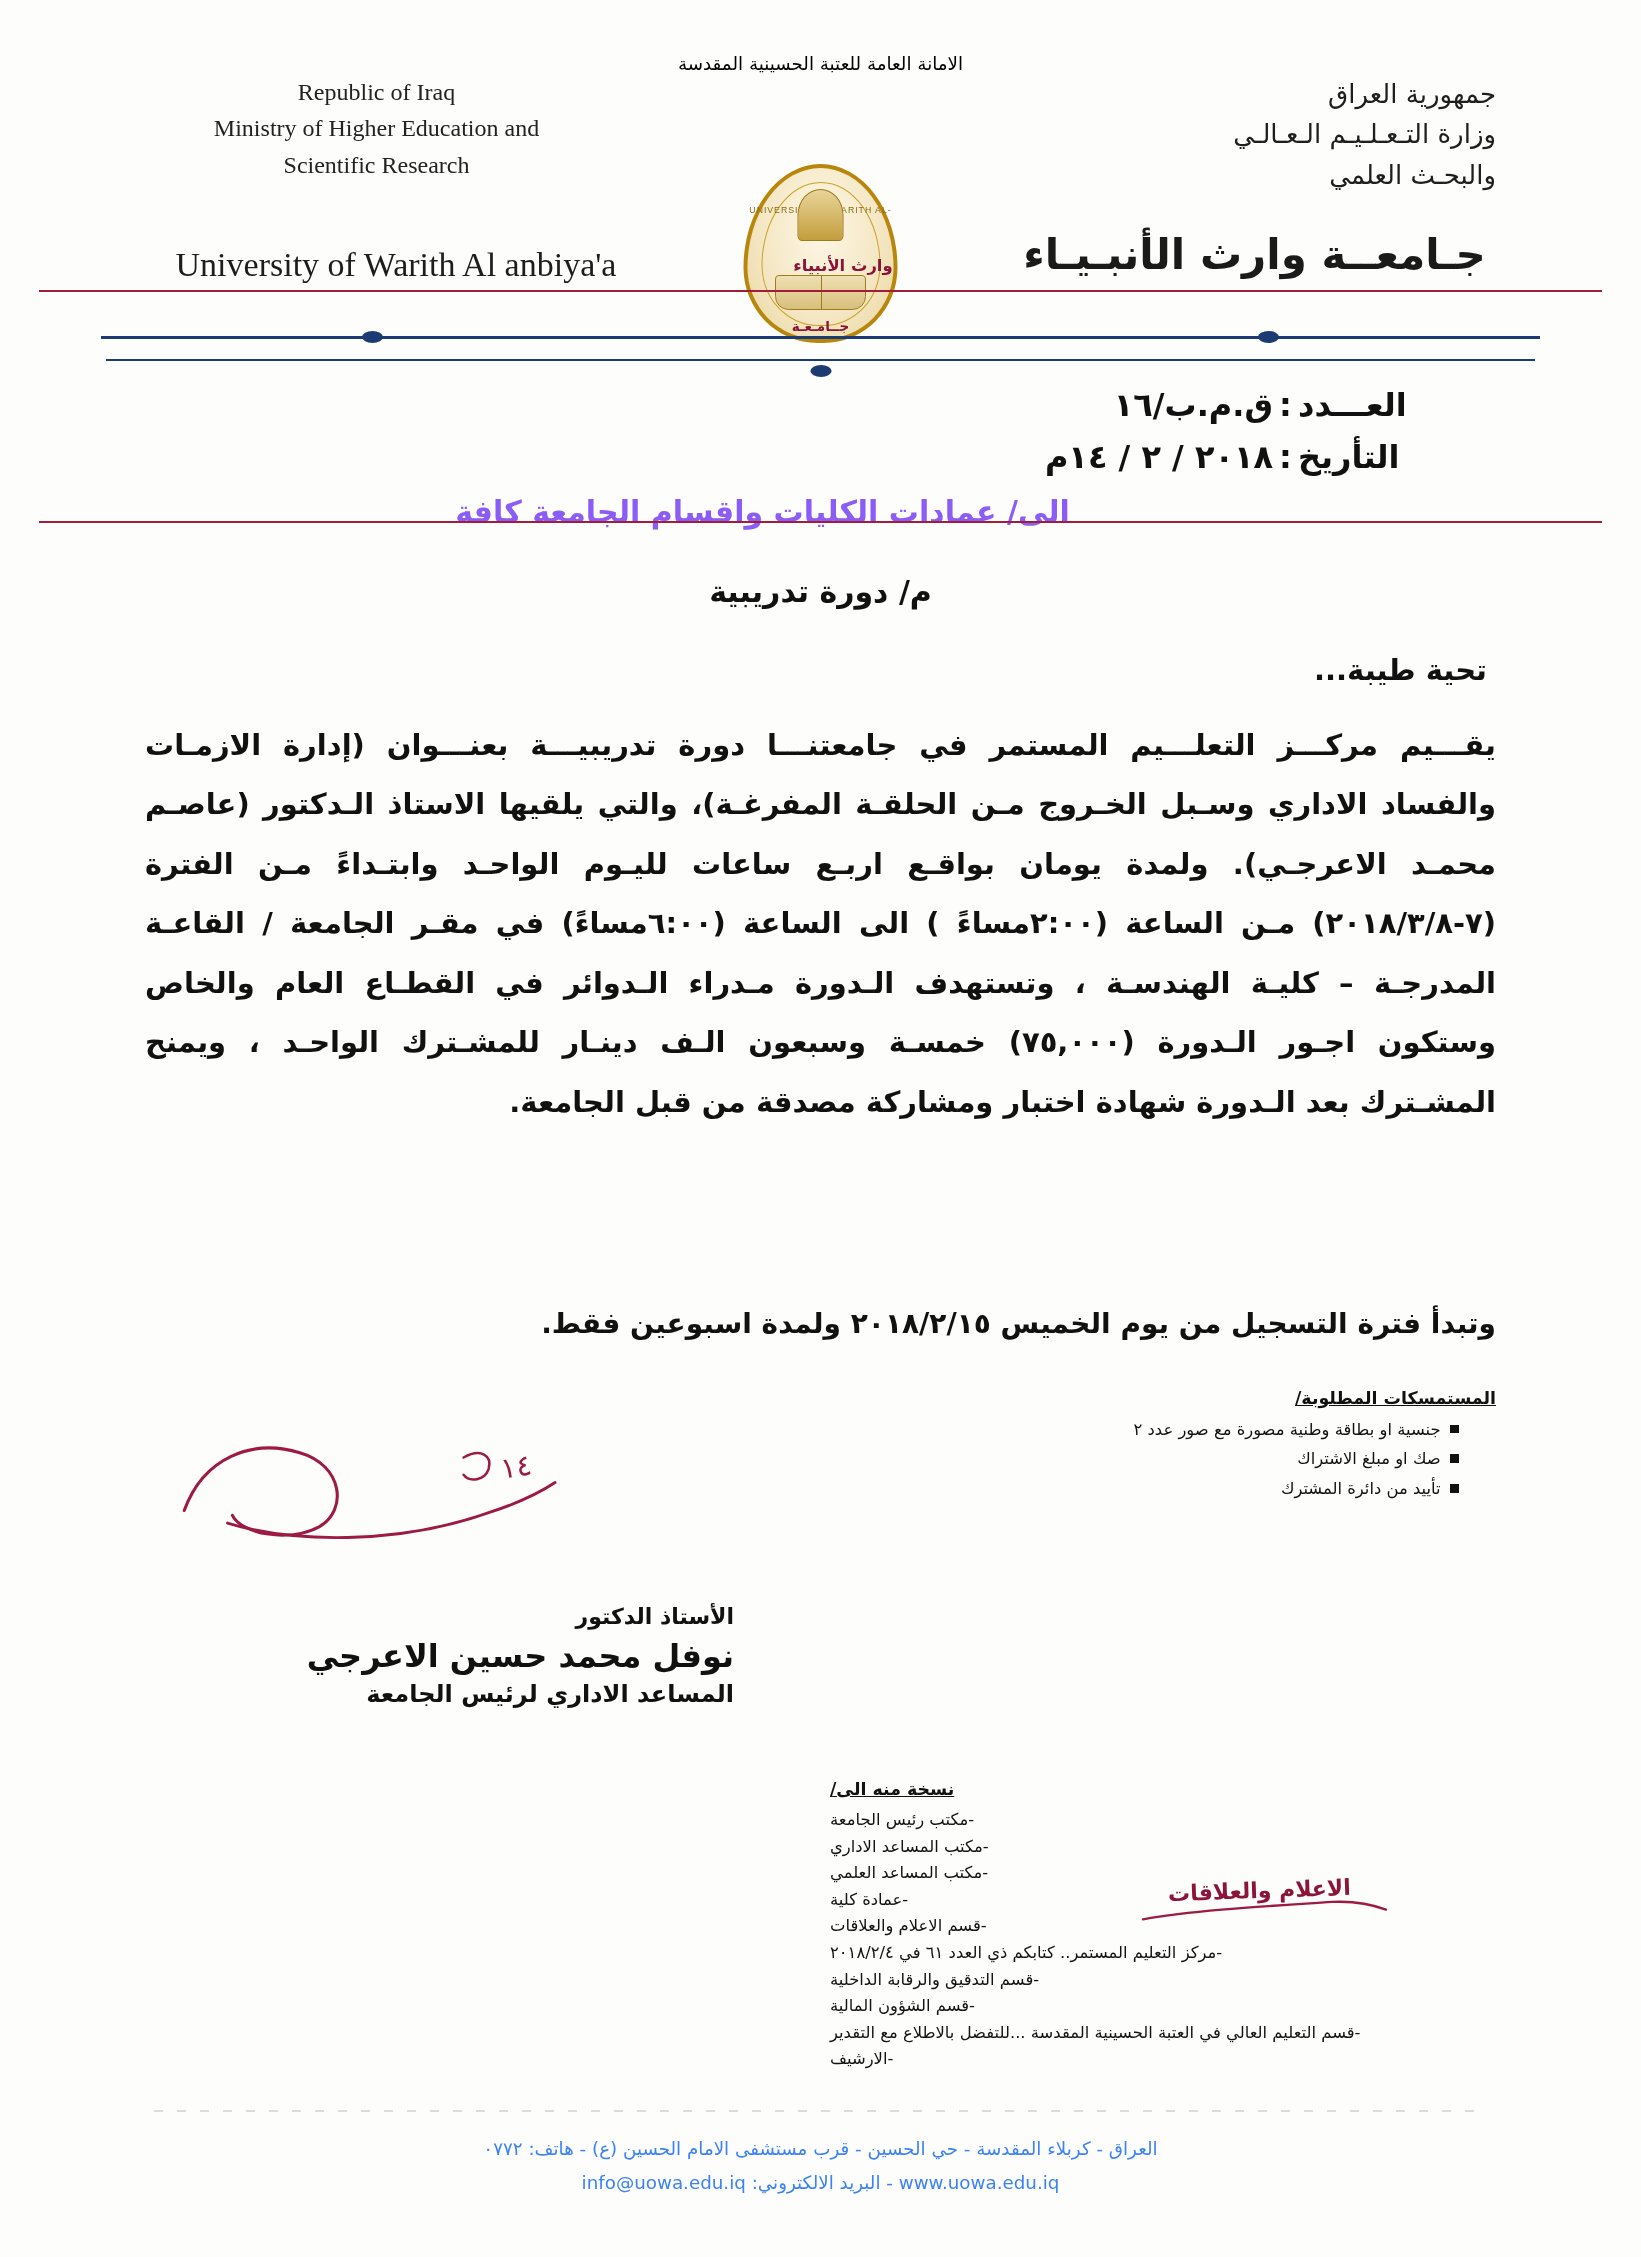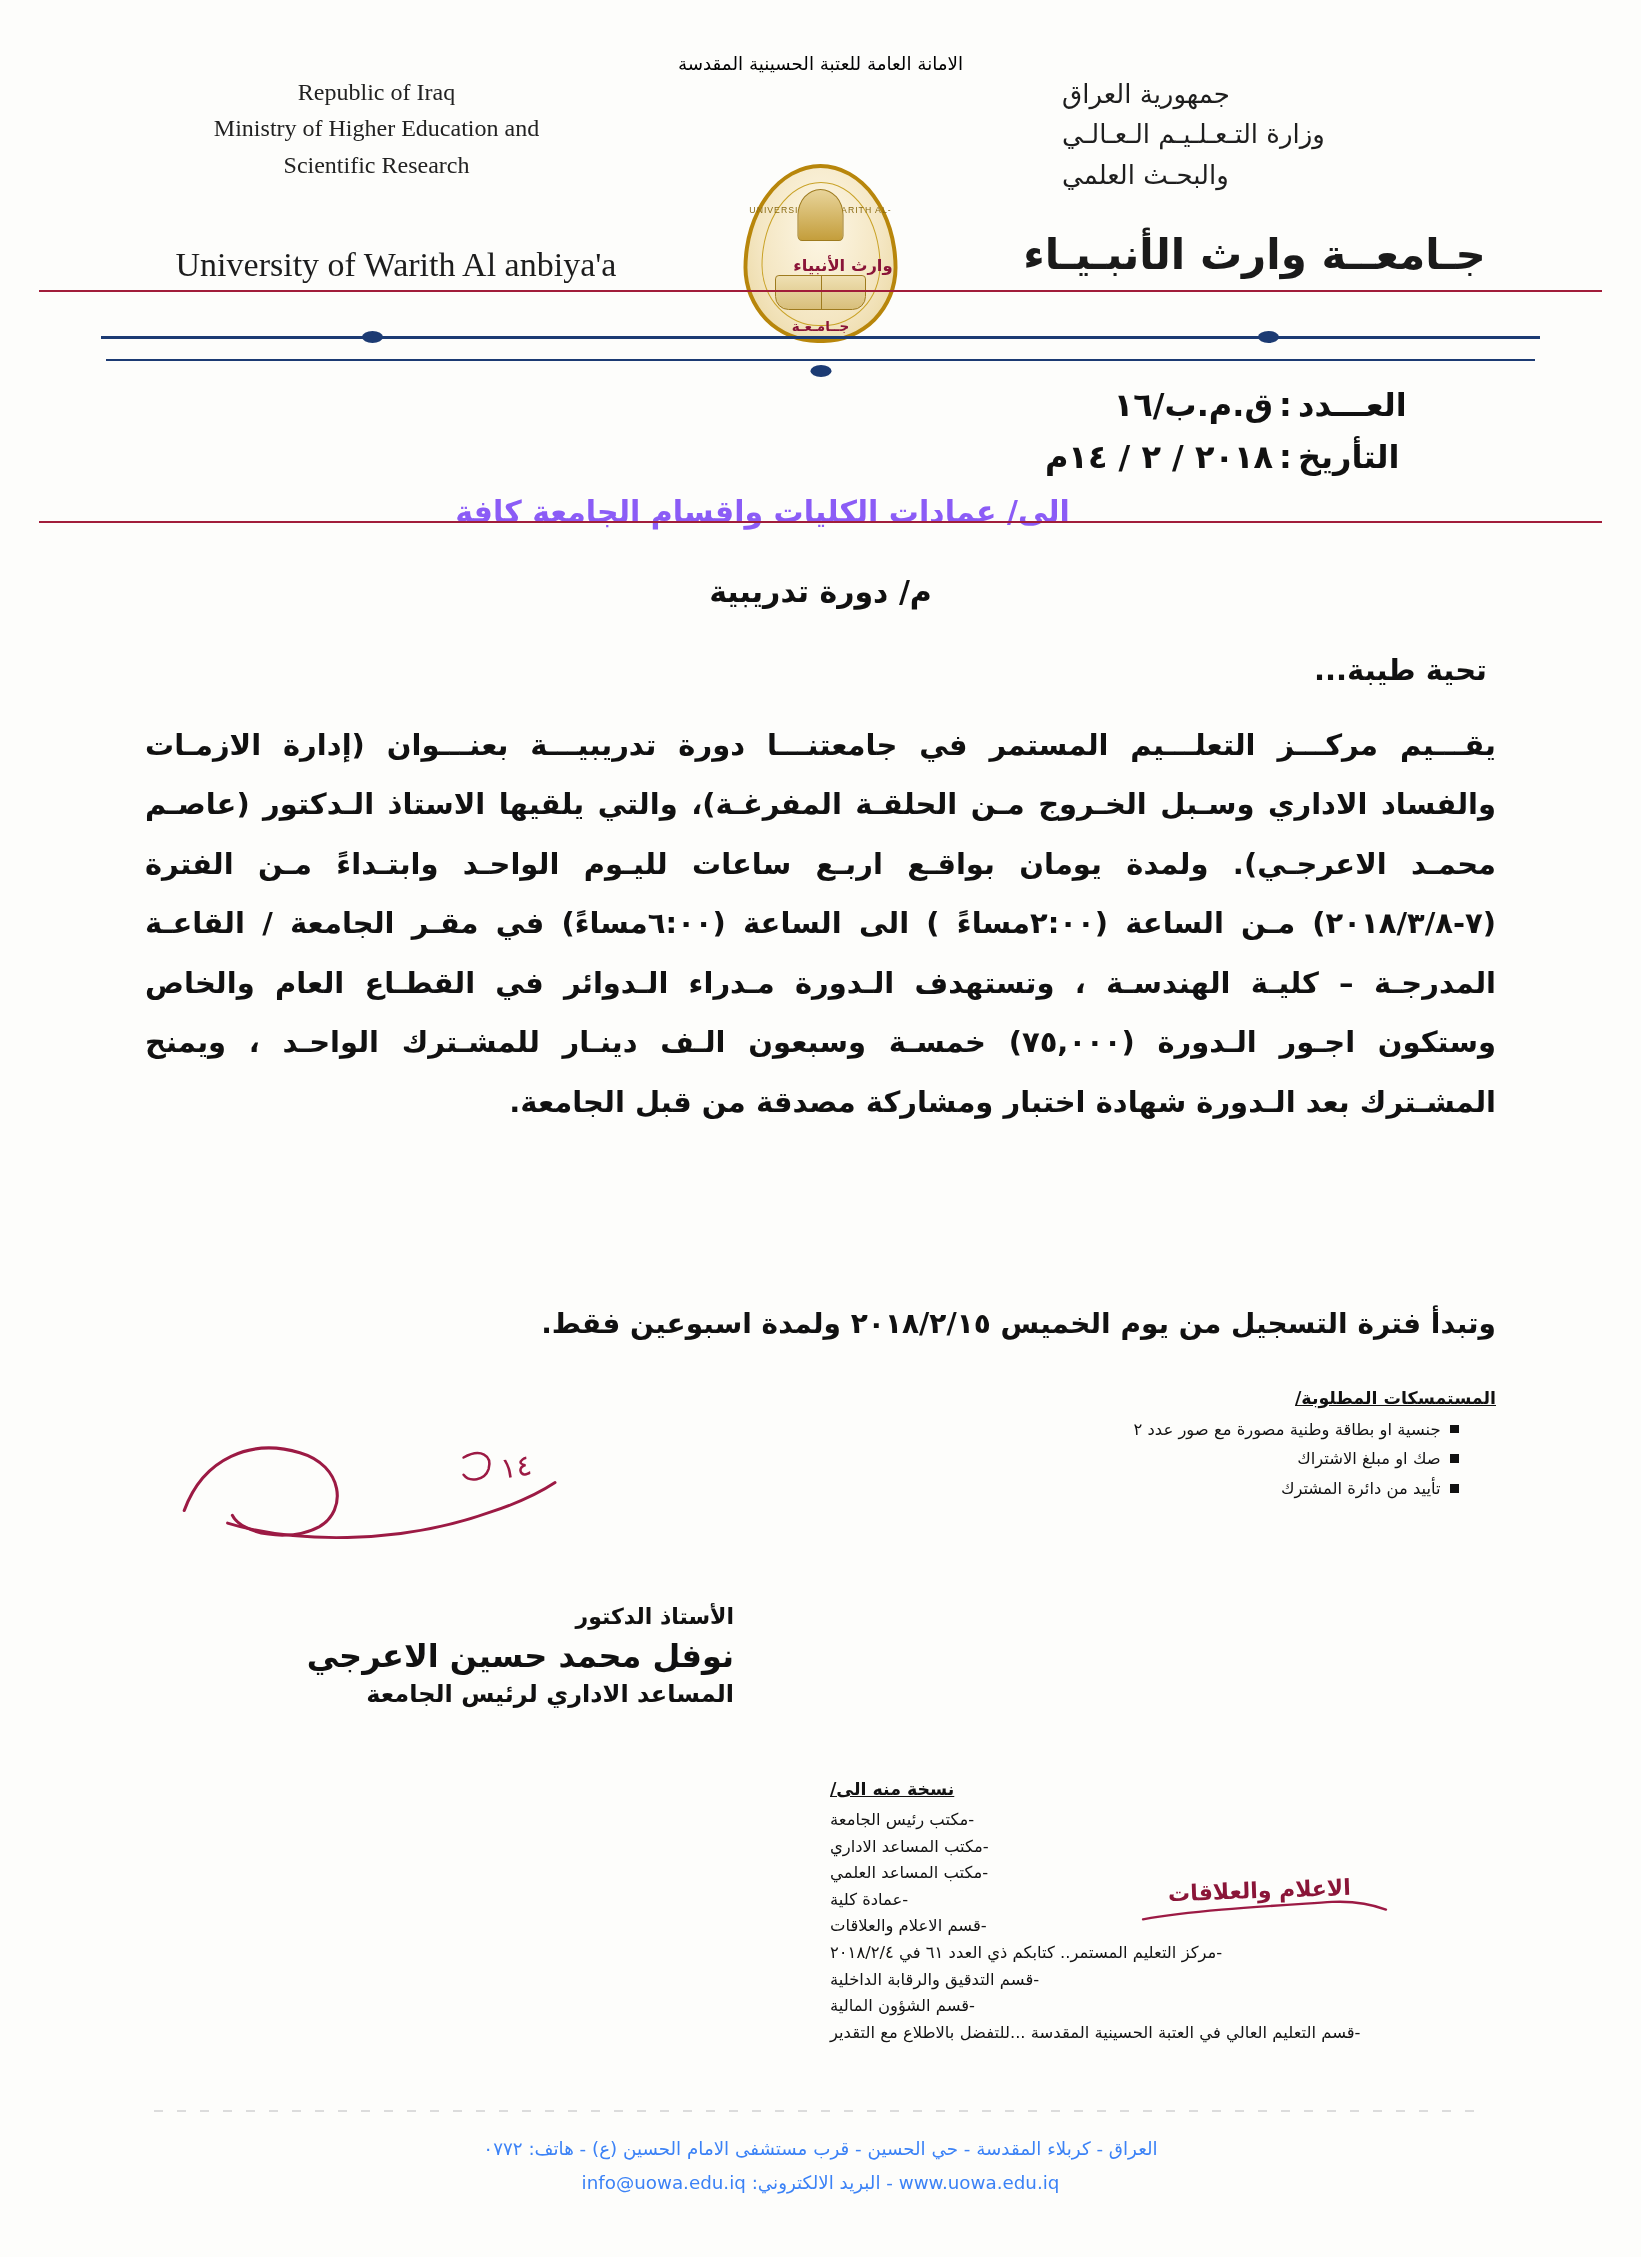--- a/index.html
+++ b/index.html
@@ -53,21 +53,21 @@
     font-size: 24px;
     line-height: 1.52;
     color: #222;
   }
 
   .hdr-right {
     position: absolute;
     top: 21px;
     right: 145px;
     width: 434px;
-    text-align: left;
+    text-align: right;
     direction: rtl;
     font-family: "DejaVu Sans", sans-serif;
     font-size: 26px;
     line-height: 1.55;
     color: #1e1e1e;
   }
   .hdr-right .ministry {
     letter-spacing: 1.9px;
   }
 
@@ -551,20 +551,21 @@
     <div class="copies-title">نسخة منه الى/</div>
     <div class="copy-line">-مكتب رئيس الجامعة</div>
     <div class="copy-line">-مكتب المساعد الاداري</div>
     <div class="copy-line">-مكتب المساعد العلمي</div>
     <div class="copy-line">-عمادة كلية</div>
     <div class="copy-line">-قسم الاعلام والعلاقات</div>
     <div class="copy-line">-مركز التعليم المستمر.. كتابكم ذي العدد ٦١ في ٢٠١٨/٢/٤</div>
     <div class="copy-line">-قسم التدقيق والرقابة الداخلية</div>
     <div class="copy-line">-قسم الشؤون المالية</div>
     <div class="copy-line">-قسم التعليم العالي في العتبة الحسينية المقدسة ...للتفضل بالاطلاع مع التقدير</div>
+    <div class="copy-line">-الارشيف</div>
   </div>
 
   <div class="handwrite">الاعلام والعلاقات</div>
   <svg class="hand-underline" viewBox="0 0 260 28">
     <path d="M4,20 C60,10 140,6 200,2 C220,1 240,4 256,10" fill="none" stroke="#9c1a44" stroke-width="2.4" stroke-linecap="round"></path>
   </svg>
 
   <div class="footer-dots"></div>
   <div class="footer-faint">
     <div>العراق - كربلاء المقدسة - حي الحسين - قرب مستشفى الامام الحسين (ع) - هاتف: ٠٧٧٢</div>

